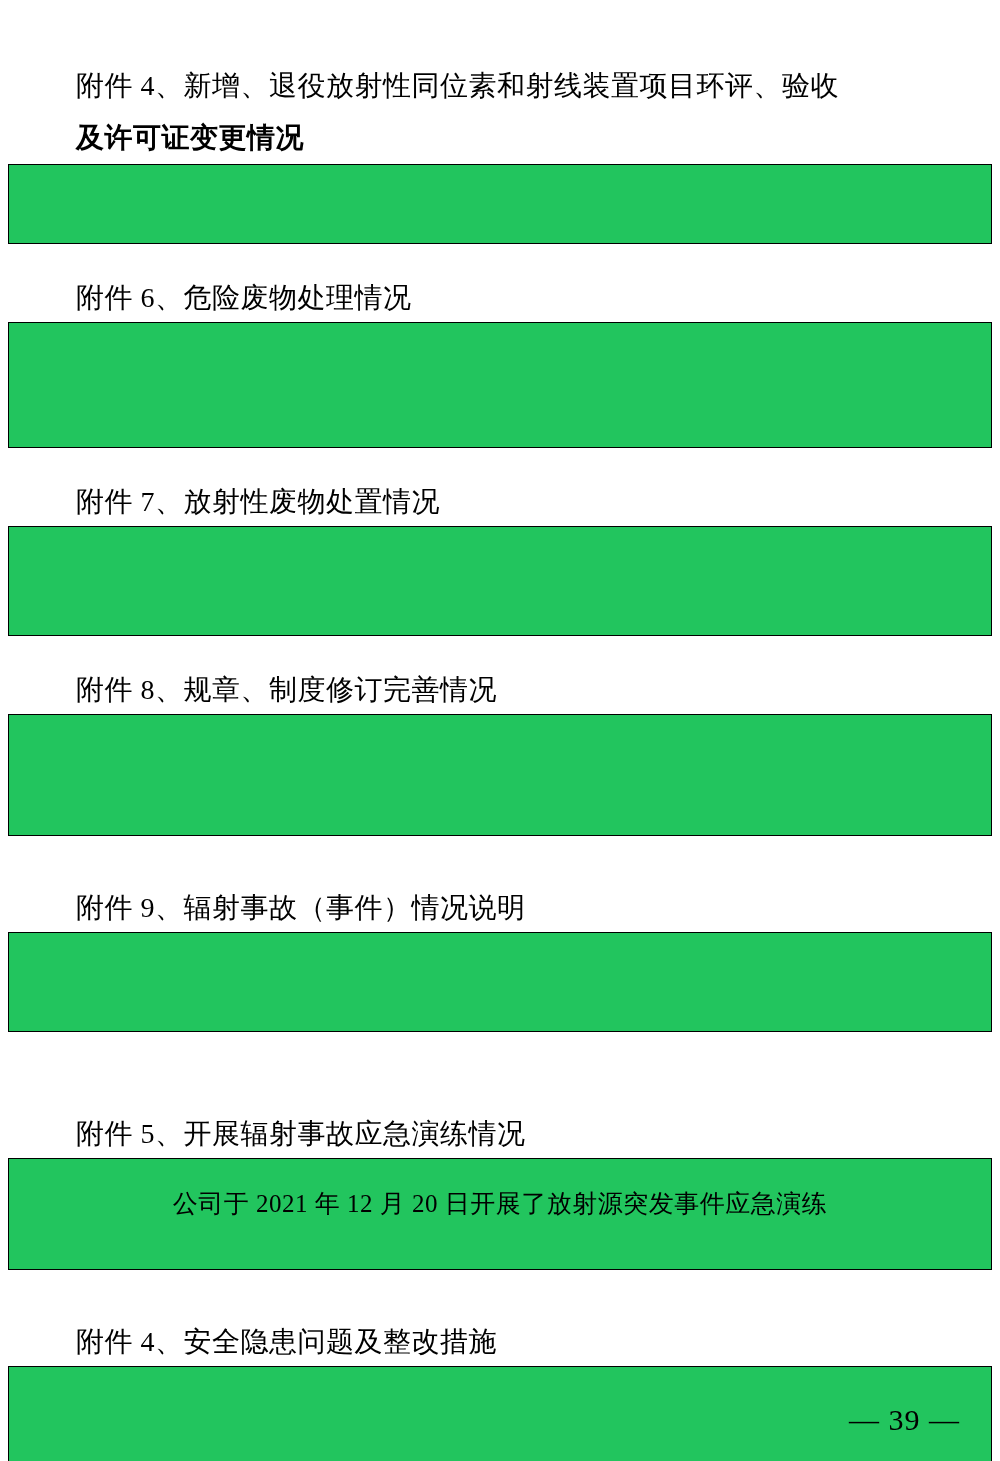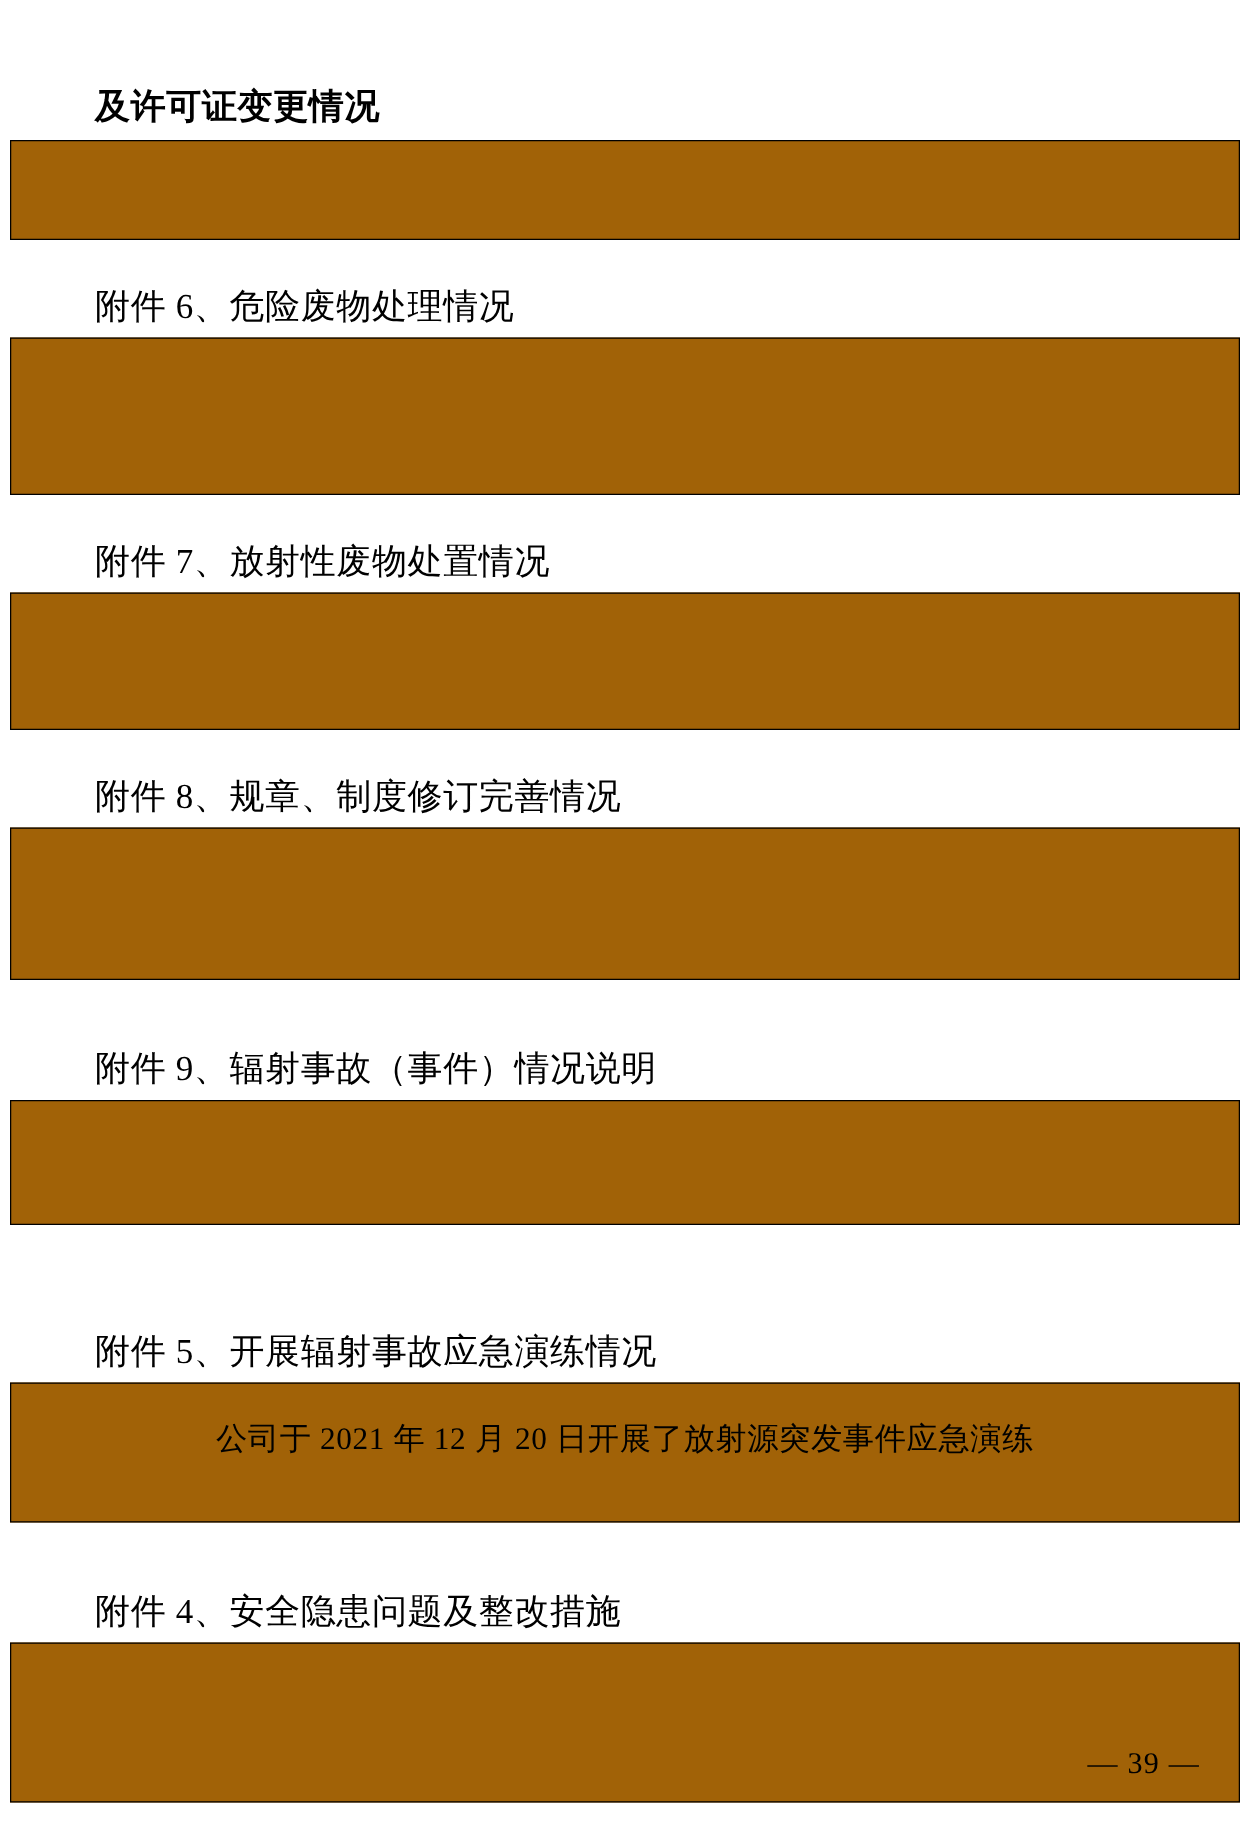--- a/index.html
+++ b/index.html
@@ -42,47 +42,48 @@
     padding-left: 68px;
   }
   .heading-block .ln2 {
     display: block;
     font-weight: bold;
   }
   .answer-box {
     border: 1px solid #000000;
     box-sizing: border-box;
     width: 984px;
-    background: #a16207;
+    background: #22c55e;
   }
   .answer-text {
     font-size: 25px;
     line-height: 34px;
     text-align: center;
     padding-top: 28px;
     letter-spacing: 0.5px;
   }
   .gap-md { height: 30px; }
   .gap-lg { height: 48px; }
   .page-number {
     position: absolute;
     right: 40px;
-    bottom: 36px;
-    font-size: 24px;
+    bottom: 24px;
+    font-size: 30px;
     letter-spacing: 1px;
     text-align: right;
   }
 </style>
 </head>
 <body>
 
 <div class="page">
   <div class="content">
 
     <div class="heading-block">
+      <span>附件 4、新增、退役放射性同位素和射线装置项目环评、验收</span>
       <span class="ln2">及许可证变更情况</span>
     </div>
     <div class="answer-box" style="height:80px">
       <div class="answer-text"></div>
     </div>
 
     <div class="gap-md"></div>
 
     <div class="section-heading">附件 6、危险废物处理情况</div>
     <div class="answer-box" style="height:126px">

